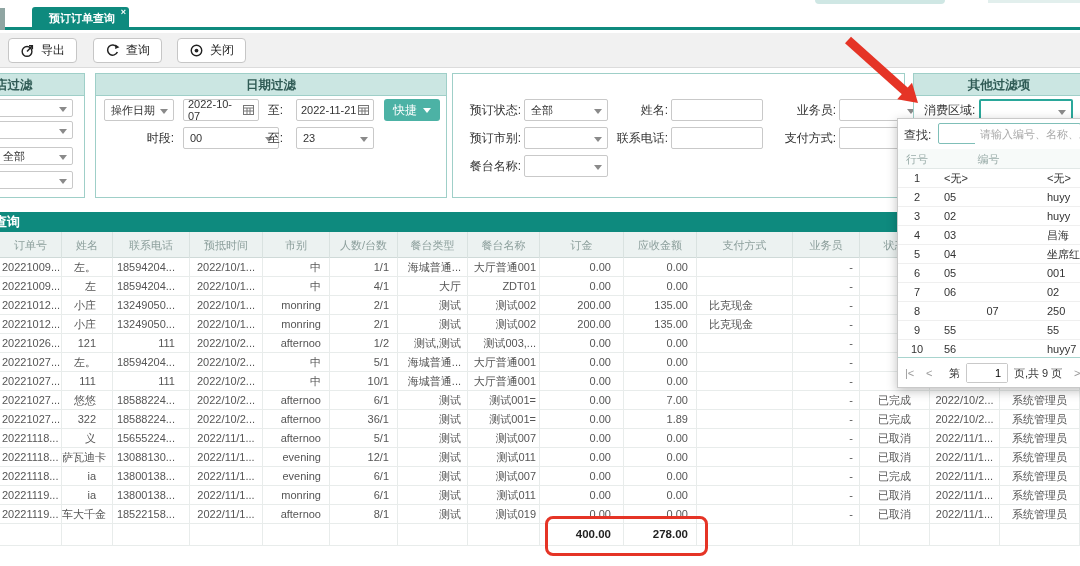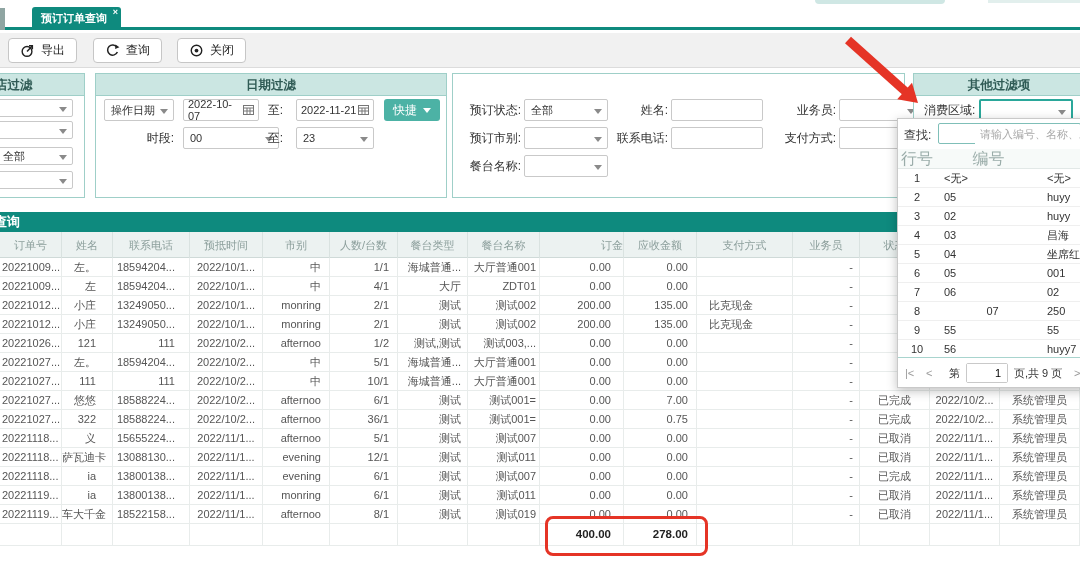--- a/index.html
+++ b/index.html
@@ -2,21 +2,21 @@
 <html><head>
 <meta charset="utf-8">
 <style>
   html,body{margin:0;padding:0;background:#fff;}
   *{box-sizing:border-box;}
   .stage{position:relative;width:1080px;height:566px;overflow:hidden;background:#fff;
          font-family:"Liberation Sans","DejaVu Sans",sans-serif;color:#333;}
   
   .tabbar{position:absolute;left:0;top:0;width:1080px;height:30px;background:#fff;border-bottom:3px solid #0E8A7E;}
   .tab-stub{position:absolute;left:0;top:8px;width:5px;height:22px;background:#8FA5A2;}
-  .tab{position:absolute;left:32px;top:7px;height:23px;padding:0 14px 0 9px;background:#0E8A7E;color:#fff;
+  .tab{position:absolute;left:32px;top:7px;height:23px;padding:0 14px 0 17px;background:#0E8A7E;color:#fff;
        font-size:11px;font-weight:bold;display:flex;align-items:center;border-radius:3px 3px 0 0;}
   .tab-close{position:absolute;right:3px;top:0;font-size:9px;font-weight:bold;line-height:10px;cursor:pointer;}
   .edge-artifact1{position:absolute;left:815px;top:0;width:130px;height:4px;background:#cfe7e4;border-radius:0 0 5px 5px;}
   .edge-artifact2{position:absolute;left:988px;top:0;width:92px;height:3px;background:#e2efed;}
   
   .toolbar{position:absolute;left:0;top:33px;width:1080px;height:35px;background:#f1f1f1;border-bottom:1px solid #dcdcdc;
            display:flex;align-items:center;}
   .tbtn{height:25px;background:#fff;border:1px solid #c6c6c6;border-radius:4px;display:inline-flex;align-items:center;
         gap:6px;padding:0 11px;font-size:12px;color:#222;cursor:pointer;}
   .tbtn svg{display:block;}
@@ -49,21 +49,21 @@
   .tr.totals .td{height:22px;line-height:21px;font-weight:bold;color:#222;font-size:11.5px;}
   .redbox{position:absolute;left:545px;top:516px;width:163px;height:40px;border:3px solid #E53426;border-radius:8px;z-index:50;pointer-events:none;}
   
   .popup{position:absolute;left:897px;top:118px;width:190px;height:270px;background:#fff;border:1px solid #c9c9c9;
          box-shadow:0 3px 10px rgba(0,0,0,.25);z-index:40;}
   .pp-search-lbl{position:absolute;left:6px;top:6px;font-size:12px;color:#333;line-height:20px;}
   .pp-input{position:absolute;left:40px;top:4px;width:143px;height:21px;border:1px solid #7FBFB8;border-radius:2px;}
   .pp-input input{width:100%;height:100%;border:0;outline:none;padding:0 5px;font-size:11px;font-family:Liberation Mono, monospace;margin-left:36px;}
   .pp-input input::placeholder{color:#a9a9a9;}
   .pp-head{position:absolute;left:0;top:30px;width:100%;height:20px;background:#F7FAF9;border-bottom:1px solid #E2E8E7;display:flex;}
-  .pp-th{height:20px;line-height:20px;font-size:16px;color:#9AACA9;text-align:center;flex:none;}
+  .pp-th{height:20px;line-height:20px;font-size:11px;color:#9AACA9;text-align:center;flex:none;}
   .pp-body{position:absolute;left:0;top:50px;width:100%;height:190px;overflow:hidden;}
   .pp-tr{display:flex;height:19px;border-bottom:1px solid #efefef;cursor:pointer;}
   .pp-td{height:19px;line-height:18px;font-size:11px;color:#333;flex:none;overflow:hidden;white-space:nowrap;}
   .pp-pag{position:absolute;left:0;bottom:0;width:100%;height:30px;background:#fff;border-top:1px solid #A8D4CE;font-size:11px;}
   .pp-pag .pgi{position:absolute;top:0;line-height:30px;color:#9a9a9a;font-size:11px;cursor:pointer;}
   .pp-pag .pgt{position:absolute;top:0;line-height:30px;color:#333;}
   .pg-input{position:absolute;left:68px;top:5px;width:42px;height:20px;border:1px solid #c9c9c9;border-radius:2px;}
   .pg-input input{width:100%;height:100%;border:0;outline:none;text-align:right;padding:0 6px;font-size:11px;font-family:inherit;}
   
   .arrow{position:absolute;left:830px;top:30px;z-index:60;pointer-events:none;}
@@ -220,21 +220,21 @@
   <div class="band"><span>查询</span></div>
   <div class="thead" id="thead">
       <div class="th" style="width: 62px; text-align: center; padding: 0px;">订单号</div>
       <div class="th" style="width: 51px; text-align: center; padding: 0px;">姓名</div>
       <div class="th" style="width: 77px; text-align: center; padding: 0px;">联系电话</div>
       <div class="th" style="width: 73px; text-align: center; padding: 0px;">预抵时间</div>
       <div class="th" style="width: 67px; text-align: center; padding: 0px;">市别</div>
       <div class="th" style="width: 68px; text-align: center; padding: 0px;">人数/台数</div>
       <div class="th" style="width: 70px; text-align: center; padding: 0px;">餐台类型</div>
       <div class="th" style="width: 72px; text-align: center; padding: 0px;">餐台名称</div>
-      <div class="th" style="width: 84px; text-align: right; padding: 0px;">订金</div>
+      <div class="th" style="width: 84px; text-align: center; padding: 0px;">订金</div>
       <div class="th" style="width: 73px; text-align: center; padding: 0px;">应收金额</div>
       <div class="th" style="width: 96px; text-align: center; padding: 0px;">支付方式</div>
       <div class="th" style="width: 67px; text-align: center; padding: 0px;">业务员</div>
       <div class="th" style="width: 70px; text-align: center; padding: 0px;">状态</div>
       <div class="th" style="width: 70px; text-align: center; padding: 0px;"></div>
       <div class="th" style="width: 80px; text-align: center; padding: 0px;"></div>
     </div>
   <div class="tbody" id="tbody">
       <div class="tr">
         <div class="td" style="width: 62px; text-align: left; padding-left: 2px;">20221009...</div>
@@ -375,21 +375,21 @@
       <div class="tr">
         <div class="td" style="width: 62px; text-align: left; padding-left: 2px;">20221027...</div>
         <div class="td" style="width: 51px; text-align: right; padding-right: 16px;">322</div>
         <div class="td" style="width: 77px; text-align: right; padding-right: 14px;">18588224...</div>
         <div class="td" style="width: 73px; text-align: center;">2022/10/2...</div>
         <div class="td" style="width: 67px; text-align: right; padding-right: 8px;">afternoo</div>
         <div class="td" style="width: 68px; text-align: right; padding-right: 8px;">36/1</div>
         <div class="td" style="width: 70px; text-align: right; padding-right: 6px;">测试</div>
         <div class="td" style="width: 72px; text-align: right; padding-right: 3px;">测试001=</div>
         <div class="td" style="width: 84px; text-align: right; padding-right: 12px;">0.00</div>
-        <div class="td" style="width: 73px; text-align: right; padding-right: 8px;">0.75</div>
+        <div class="td" style="width: 73px; text-align: right; padding-right: 8px;">1.89</div>
         <div class="td" style="width: 96px; text-align: left; padding-left: 12px;"></div>
         <div class="td" style="width: 67px; text-align: right; padding-right: 6px;">-</div>
         <div class="td" style="width: 70px; text-align: center;">已完成</div>
         <div class="td" style="width: 70px; text-align: center;">2022/10/2...</div>
         <div class="td" style="width: 80px; text-align: center;">系统管理员</div>
       </div>
       <div class="tr">
         <div class="td" style="width: 62px; text-align: left; padding-left: 2px;">20221118...</div>
         <div class="td" style="width: 51px; text-align: right; padding-right: 16px;">义</div>
         <div class="td" style="width: 77px; text-align: right; padding-right: 14px;">15655224...</div>

